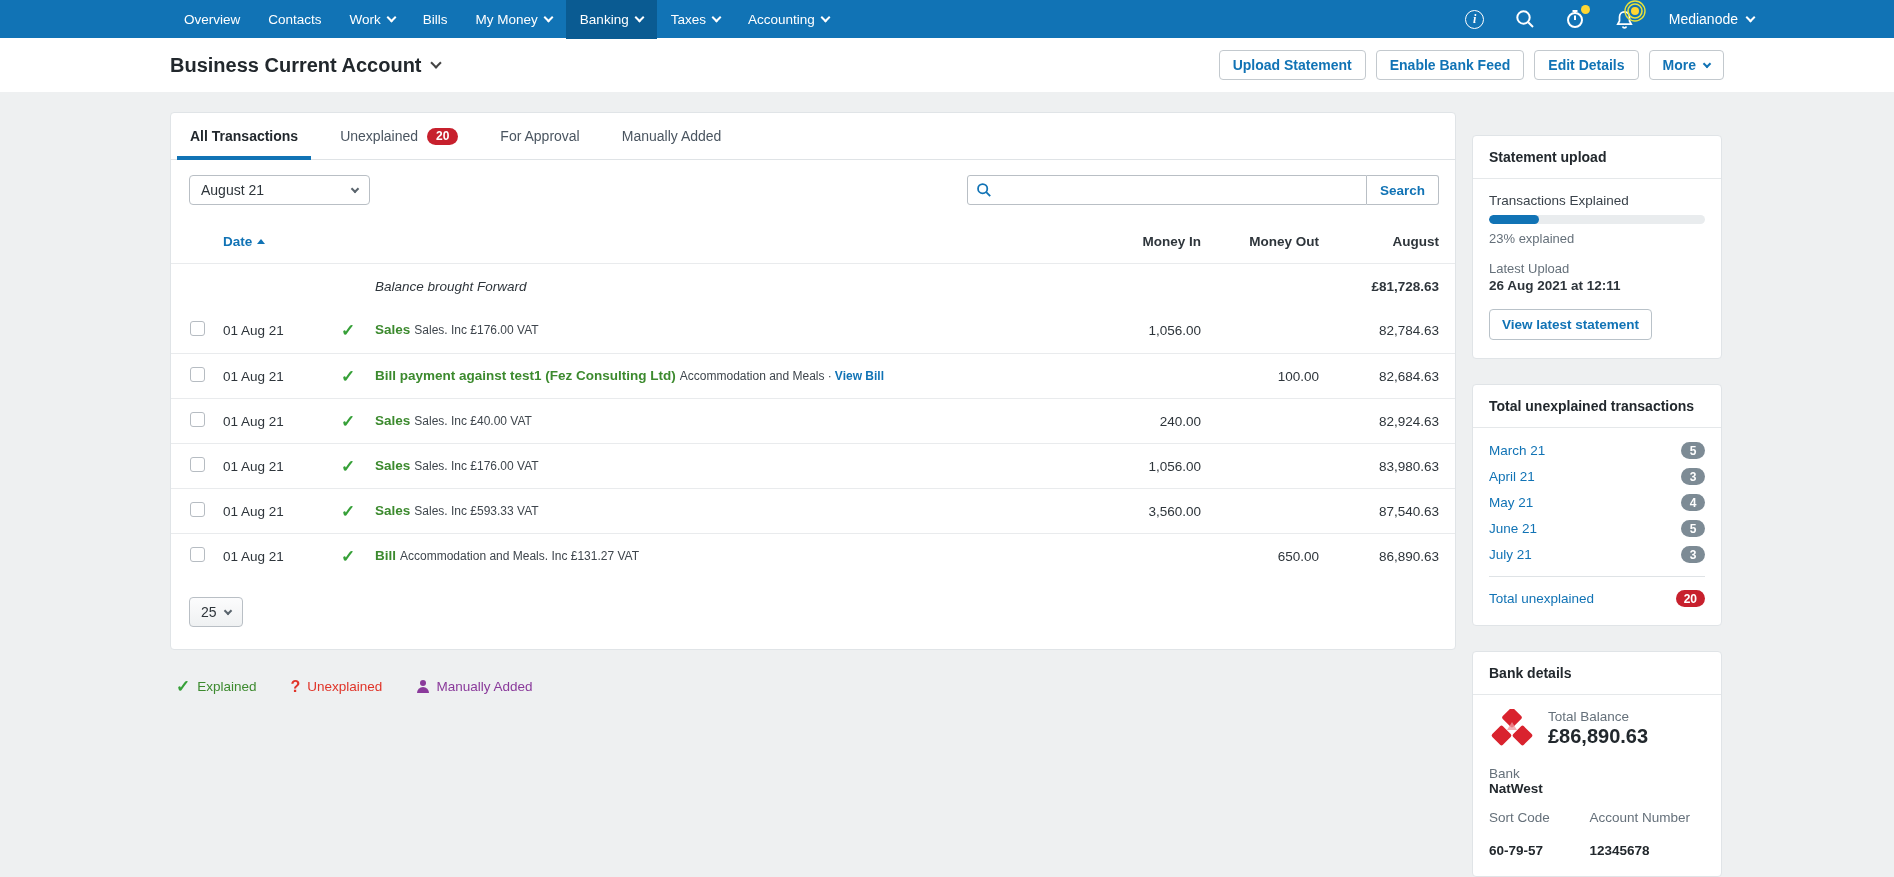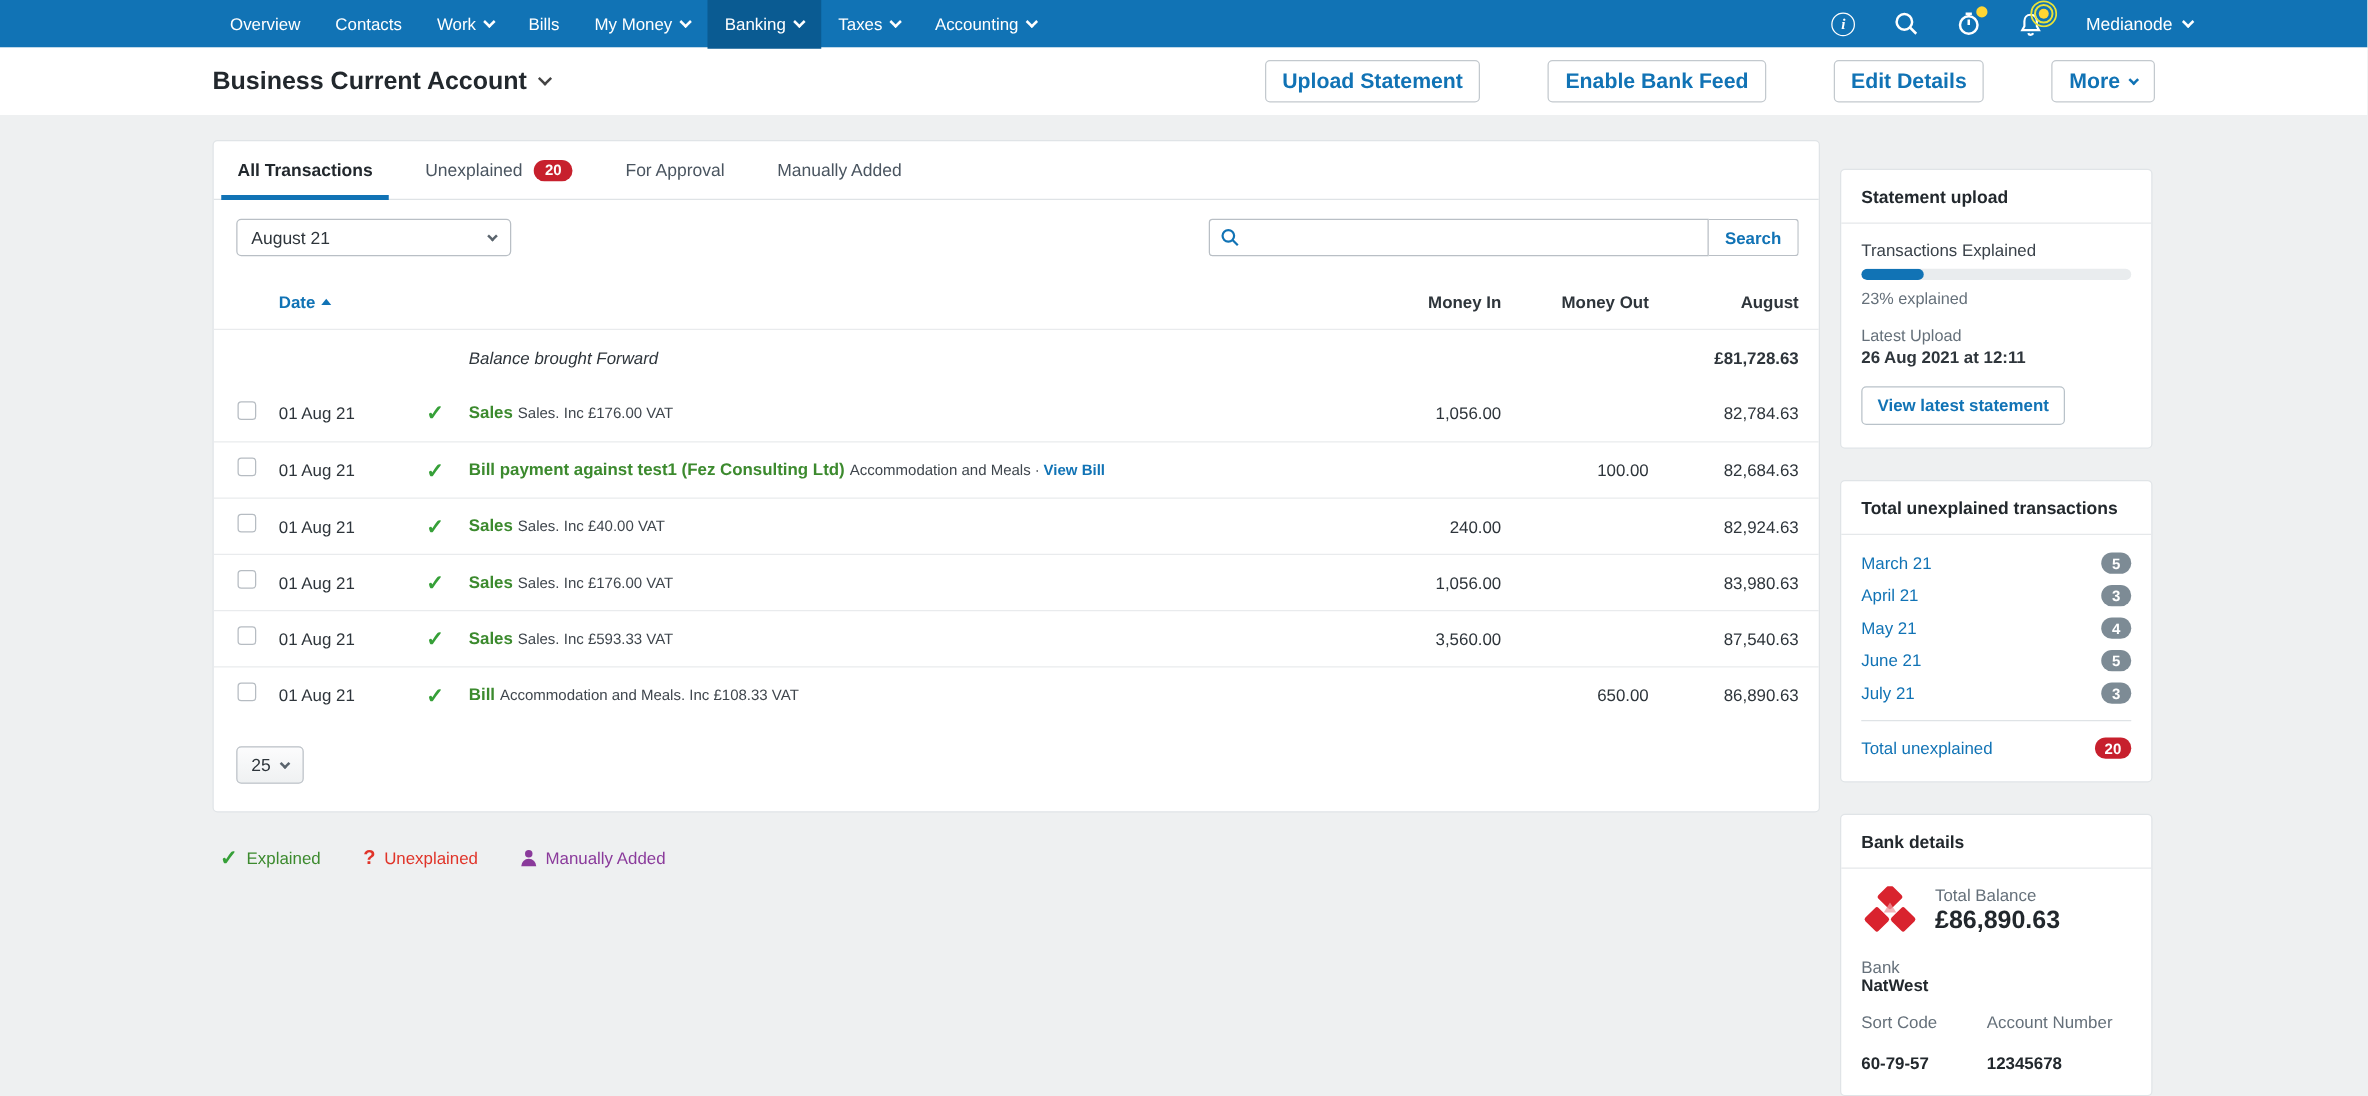--- a/index.html
+++ b/index.html
@@ -23,40 +23,40 @@
   .circle-i{width:19px;height:19px;border:1.6px solid #fff;border-radius:50%;display:flex;align-items:center;justify-content:center;font-family:"Liberation Serif",serif;font-style:italic;font-weight:700;font-size:12px;line-height:1;}
   .dot-badge{position:absolute;top:-2px;right:-3px;width:9px;height:9px;border-radius:50%;background:#ffd633;}
   .ring-badge{position:absolute;top:-7px;right:-9px;width:22px;height:22px;}
   .account-menu{display:flex;align-items:center;gap:9px;font-size:14px;cursor:pointer;margin-left:6px;}
 
   
   .page-header{height:54px;background:#fff;display:flex;align-items:center;justify-content:space-between;padding:0 170px;}
   .page-title{display:flex;align-items:center;gap:10px;font-size:20px;font-weight:700;color:#22282d;cursor:pointer;}
   .page-title .chev{width:8px;height:8px;border-color:#444;margin-top:-5px;}
   .header-actions{display:flex;gap:10px;}
-  .btn{background:#fff;border:1px solid #c3c9ce;border-radius:4px;padding:6px 13px;font-size:17px;font-weight:700;color:var(--accent);font-family:inherit;cursor:pointer;display:flex;align-items:center;gap:8px;margin-left:44px;}
+  .btn{background:#fff;border:1px solid #c3c9ce;border-radius:4px;padding:6px 13px;font-size:14px;font-weight:700;color:var(--accent);font-family:inherit;cursor:pointer;display:flex;align-items:center;gap:8px;}
   .btn .chev{border-color:var(--accent);width:6px;height:6px;margin-top:-3px;}
 
   
   .layout{display:flex;gap:16px;padding:20px 172px 0 170px;align-items:flex-start;}
   .left-col{flex:1;min-width:0;}
   .card{background:#fff;border:1px solid #e0e4e7;border-radius:4px;}
 
   
   .tabs{display:flex;border-bottom:1px solid #dfe3e6;padding:0 6px;}
   .tab{position:relative;display:flex;align-items:center;gap:9px;padding:16px 13px;height:46px;font-size:14px;color:#4a5560;cursor:pointer;margin-right:16px;}
   .tab.active{color:#22282d;font-weight:700;}
   .tab.active::after{content:"";position:absolute;left:0;right:0;bottom:-1px;height:4px;background:var(--accent);}
   .badge{background:var(--red);color:#fff;font-size:12px;font-weight:700;border-radius:10px;padding:2.5px 9px;line-height:1;}
 
   
   .filter-row{display:flex;justify-content:space-between;align-items:center;padding:15px 16px 14px 18px;}
   .select{display:flex;align-items:center;justify-content:space-between;border:1px solid #b9bfc5;border-radius:4px;background:#fff;height:30px;padding:0 11px;font-size:14px;color:#2e353b;cursor:pointer;}
   .select .chev{border-color:#5a646d;width:6px;height:6px;margin-top:-3px;}
-  .period-select{width:220px;}
+  .period-select{width:181px;}
   .search-group{display:flex;width:472px;}
   .search-box{position:relative;flex:1;}
   .search-box input{width:100%;height:30px;border:1px solid #b9bfc5;border-radius:3px 0 0 3px;padding:0 8px 0 32px;font-size:14px;font-family:inherit;outline:none;background:#fff;}
   .search-box svg{position:absolute;left:9px;top:7px;}
   .search-btn{height:30px;border:1px solid #b9bfc5;border-left:none;border-radius:0 3px 3px 0;background:#fff;font-size:13.5px;font-weight:700;color:var(--accent);font-family:inherit;padding:0 13px;cursor:pointer;}
 
   
   .trow{display:grid;grid-template-columns:52px 118px 34px 1fr 118px 118px 134px;align-items:center;min-height:45px;}
   .trow + .trow{border-top:1px solid #e9ebed;}
   .thead{min-height:44px;font-weight:700;font-size:13.5px;}
@@ -340,21 +340,21 @@
               <div class="c-num">3,560.00</div>
               <div class="c-num"></div>
               <div class="c-num last">87,540.63</div>
             </div>
 
             <div class="trow">
               <div><span class="checkbox"></span></div>
               <div class="c-date">01 Aug 21</div>
               <div><span class="check-icon">✓</span></div>
               <div class="c-desc">
-                <a class="row-title">Bill</a><span>Accommodation and Meals. Inc £108.33 VAT</span>
+                <a class="row-title">Bill</a><span>Accommodation and Meals. Inc £131.27 VAT</span>
               </div>
               <div class="c-num"></div>
               <div class="c-num">650.00</div>
               <div class="c-num last">86,890.63</div>
             </div>
           </div>
 
         <div class="table-footer">
           <div class="select pagesize-select">
             <span>25</span>

